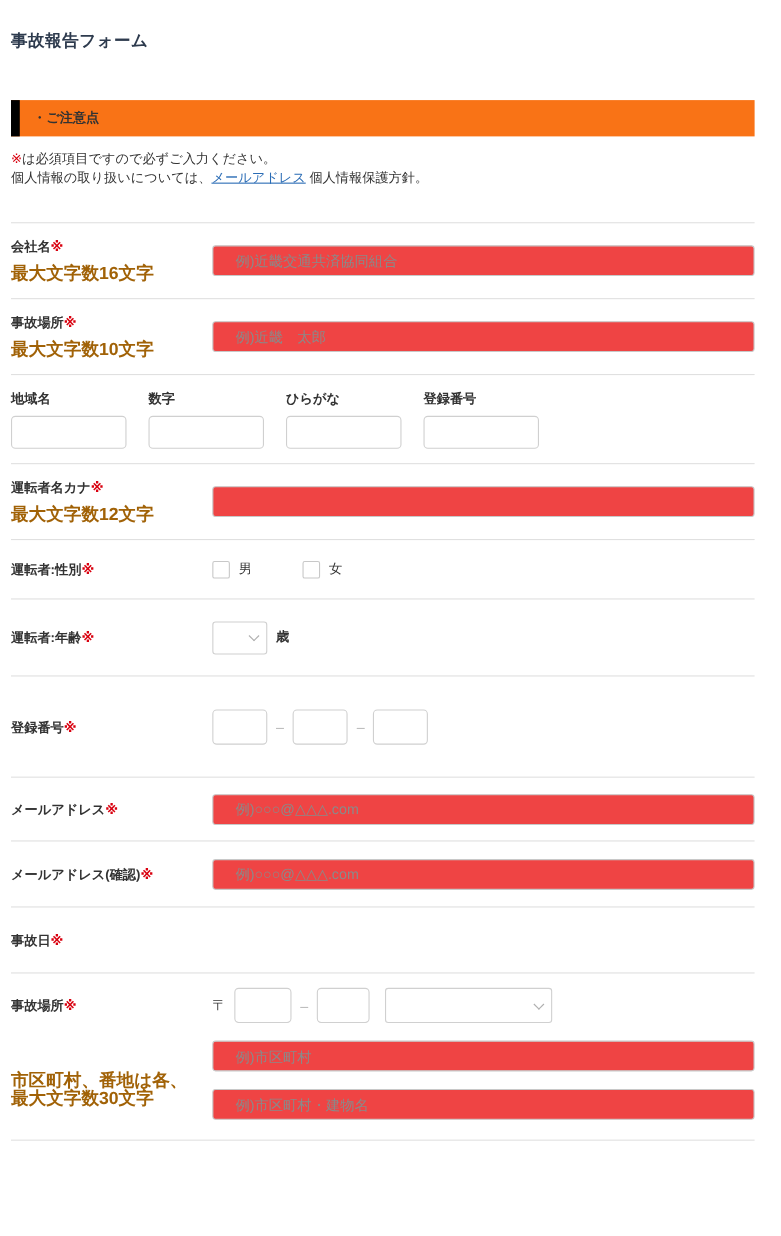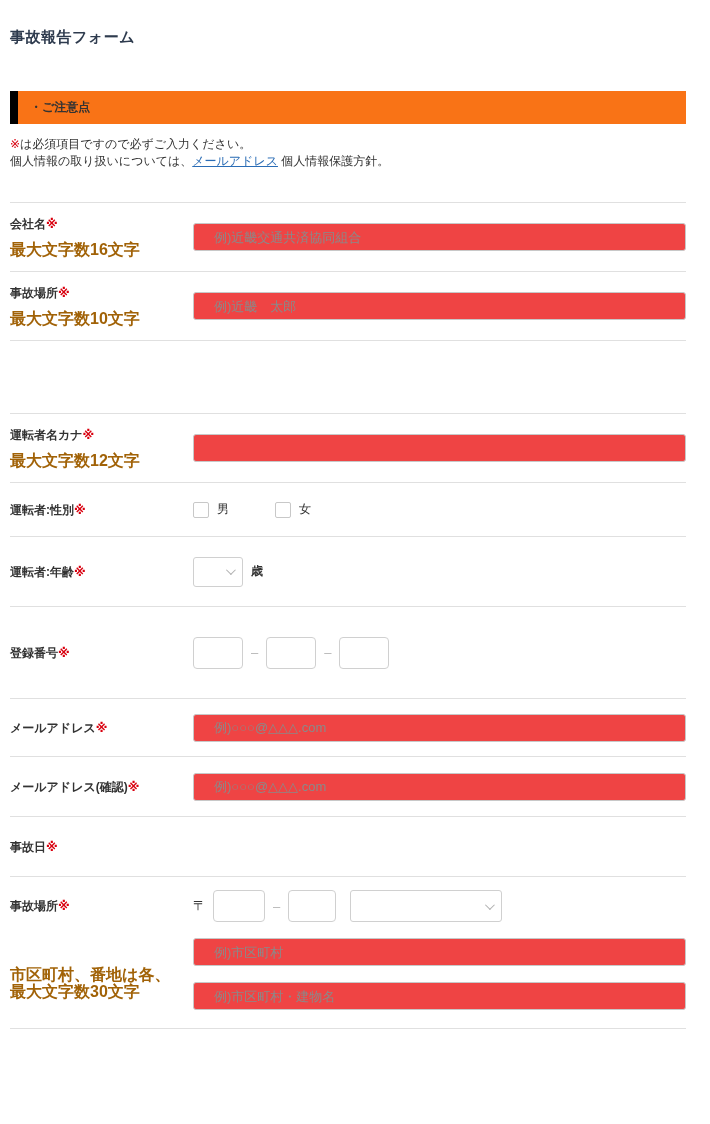--- a/index.html
+++ b/index.html
@@ -123,20 +123,40 @@
       <div class="label-col">
         <div class="flabel"><span>事故場所</span><span class="req">※</span></div>
         <div class="hint">最大文字数10文字</div>
       </div>
       <div class="input-col">
         <input class="text-input" placeholder="例)近畿　太郎" style="">
       </div>
     </div>
 
     <div class="row top-align" style="min-height:73px">
+      <div class="input-col">
+        <div class="reg-groups">
+          <div class="reg-group">
+            <div class="reg-sub-label">地域名</div>
+            <input class="small-input" style="">
+          </div>
+          <div class="reg-group">
+            <div class="reg-sub-label">数字</div>
+            <input class="small-input" style="">
+          </div>
+          <div class="reg-group">
+            <div class="reg-sub-label">ひらがな</div>
+            <input class="small-input" style="">
+          </div>
+          <div class="reg-group">
+            <div class="reg-sub-label">登録番号</div>
+            <input class="small-input" style="">
+          </div>
+        </div>
+      </div>
     </div>
 
 
     <div class="row" style="min-height:60px">
       <div class="label-col">
         <div class="flabel"><span>運転者名カナ</span><span class="req">※</span></div>
         <div class="hint">最大文字数12文字</div>
       </div>
       <div class="input-col">
         <input class="text-input" style="">

